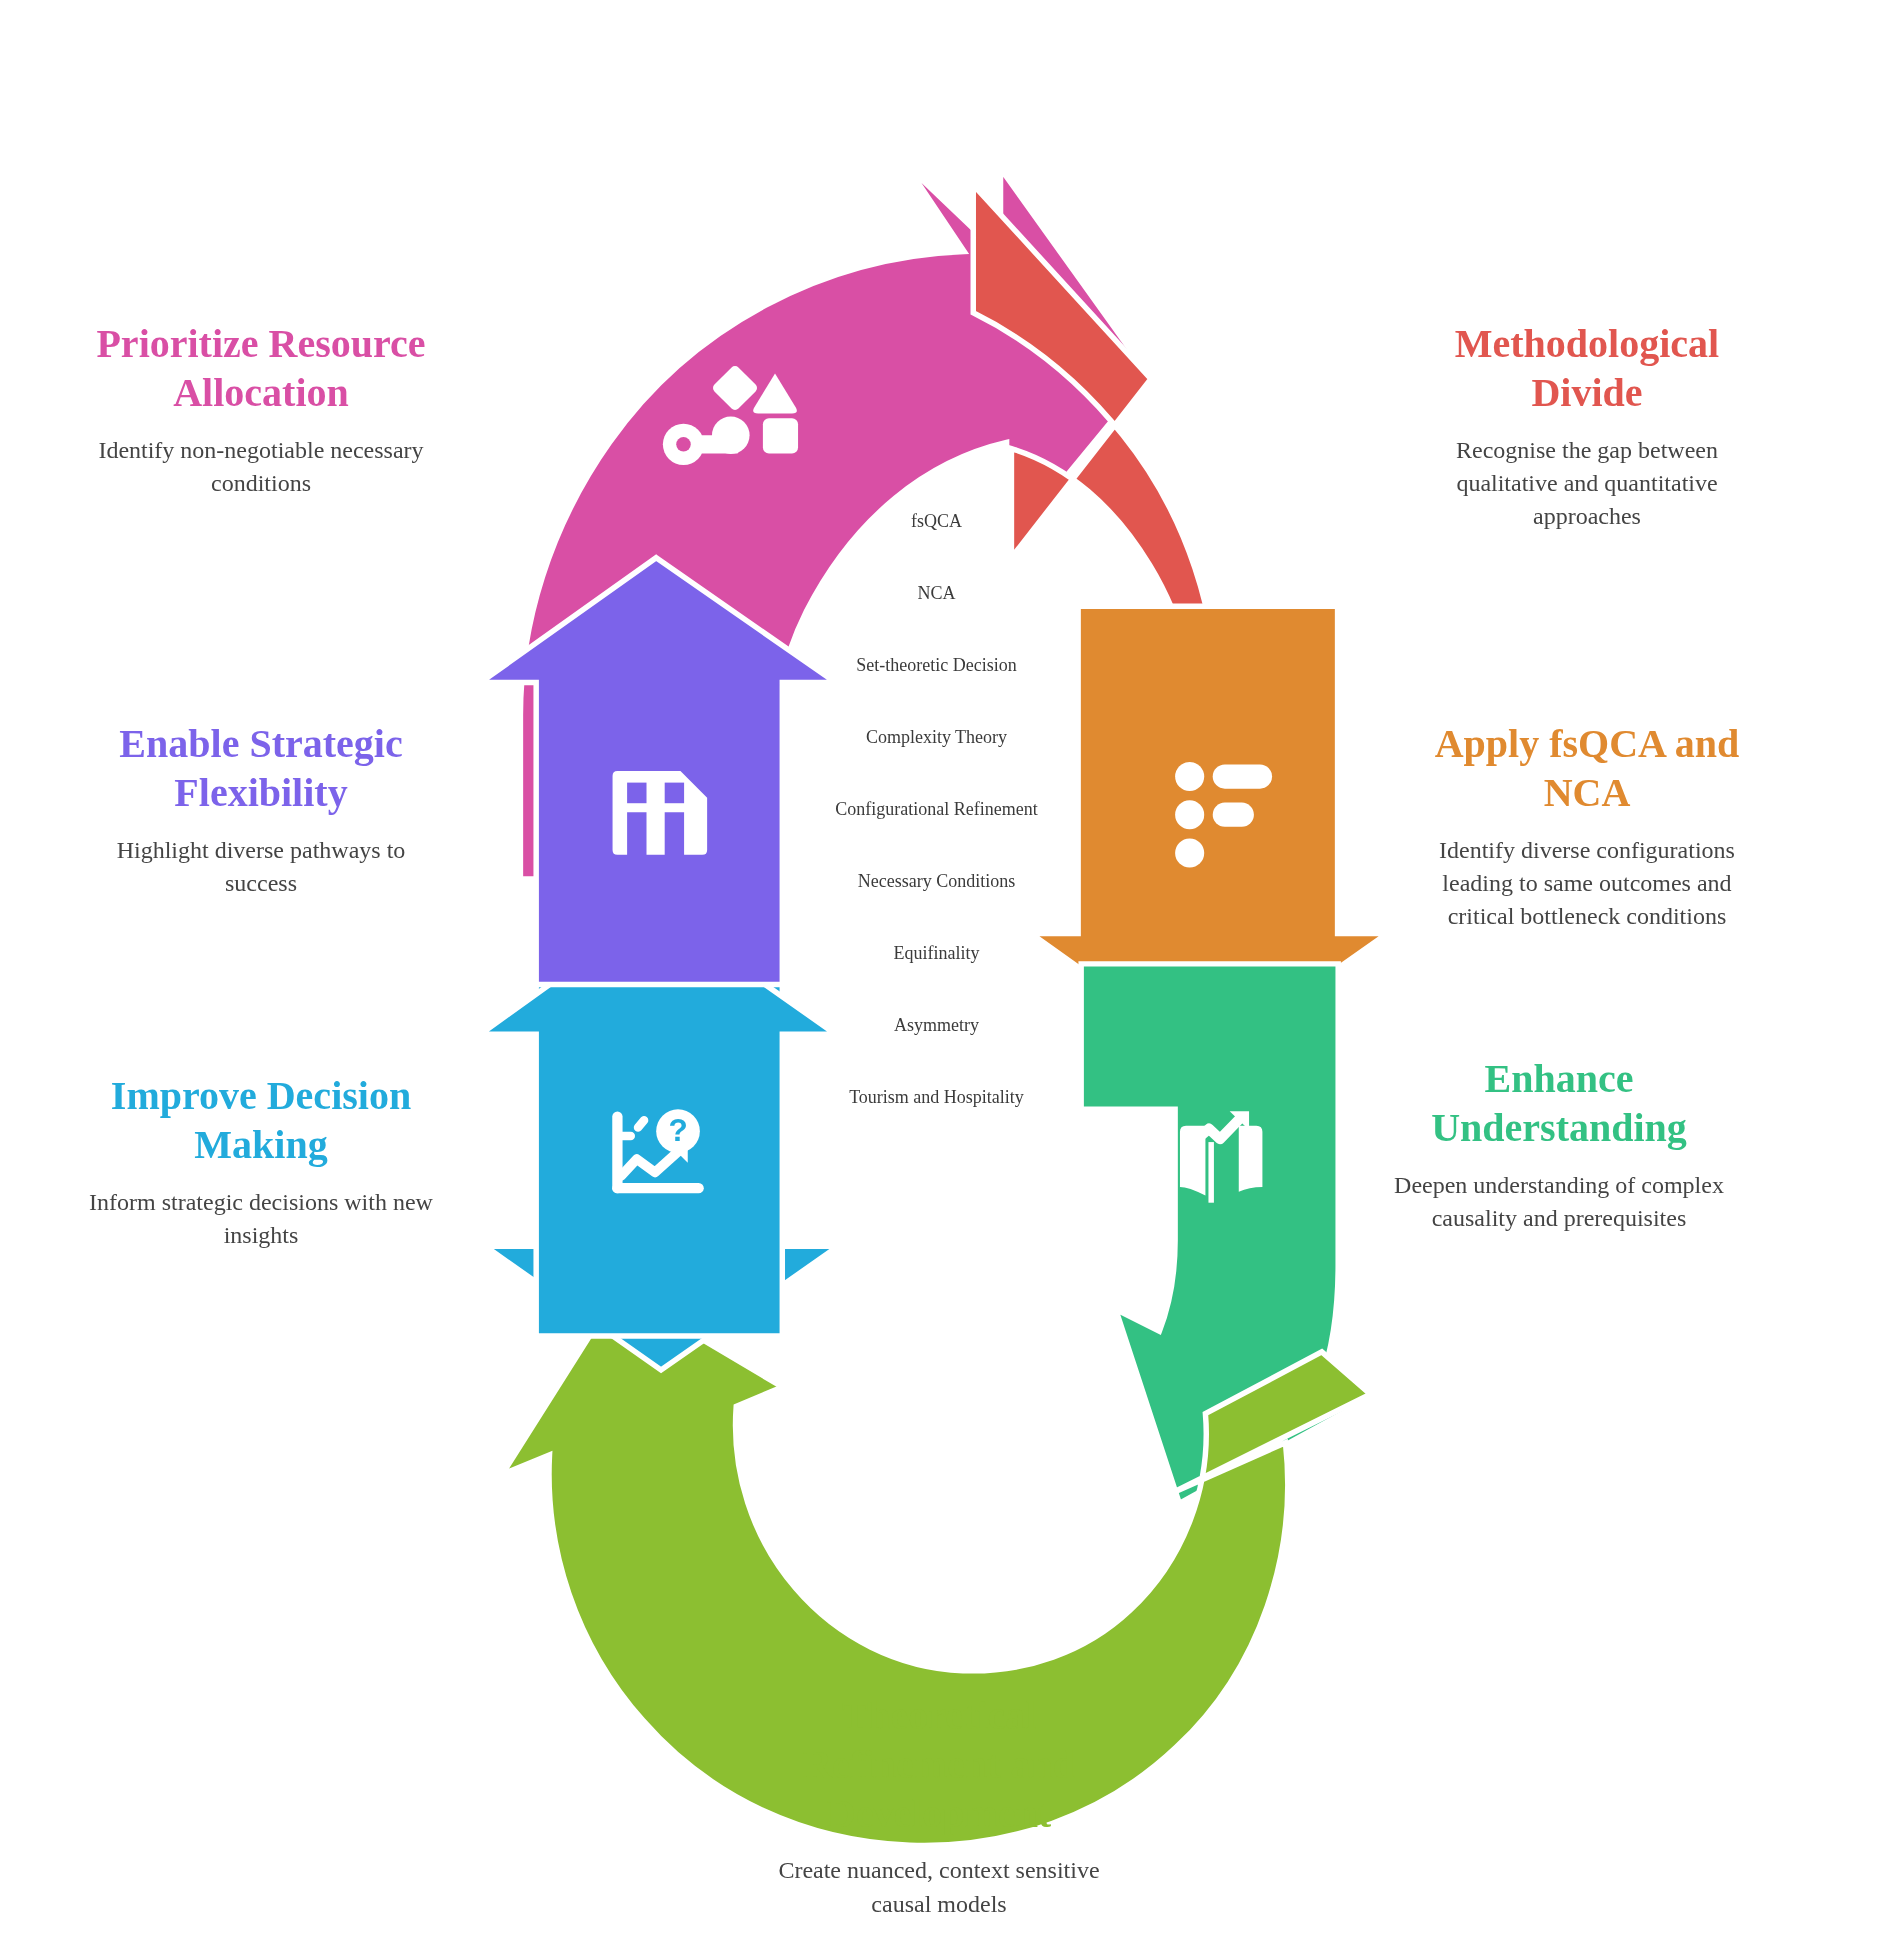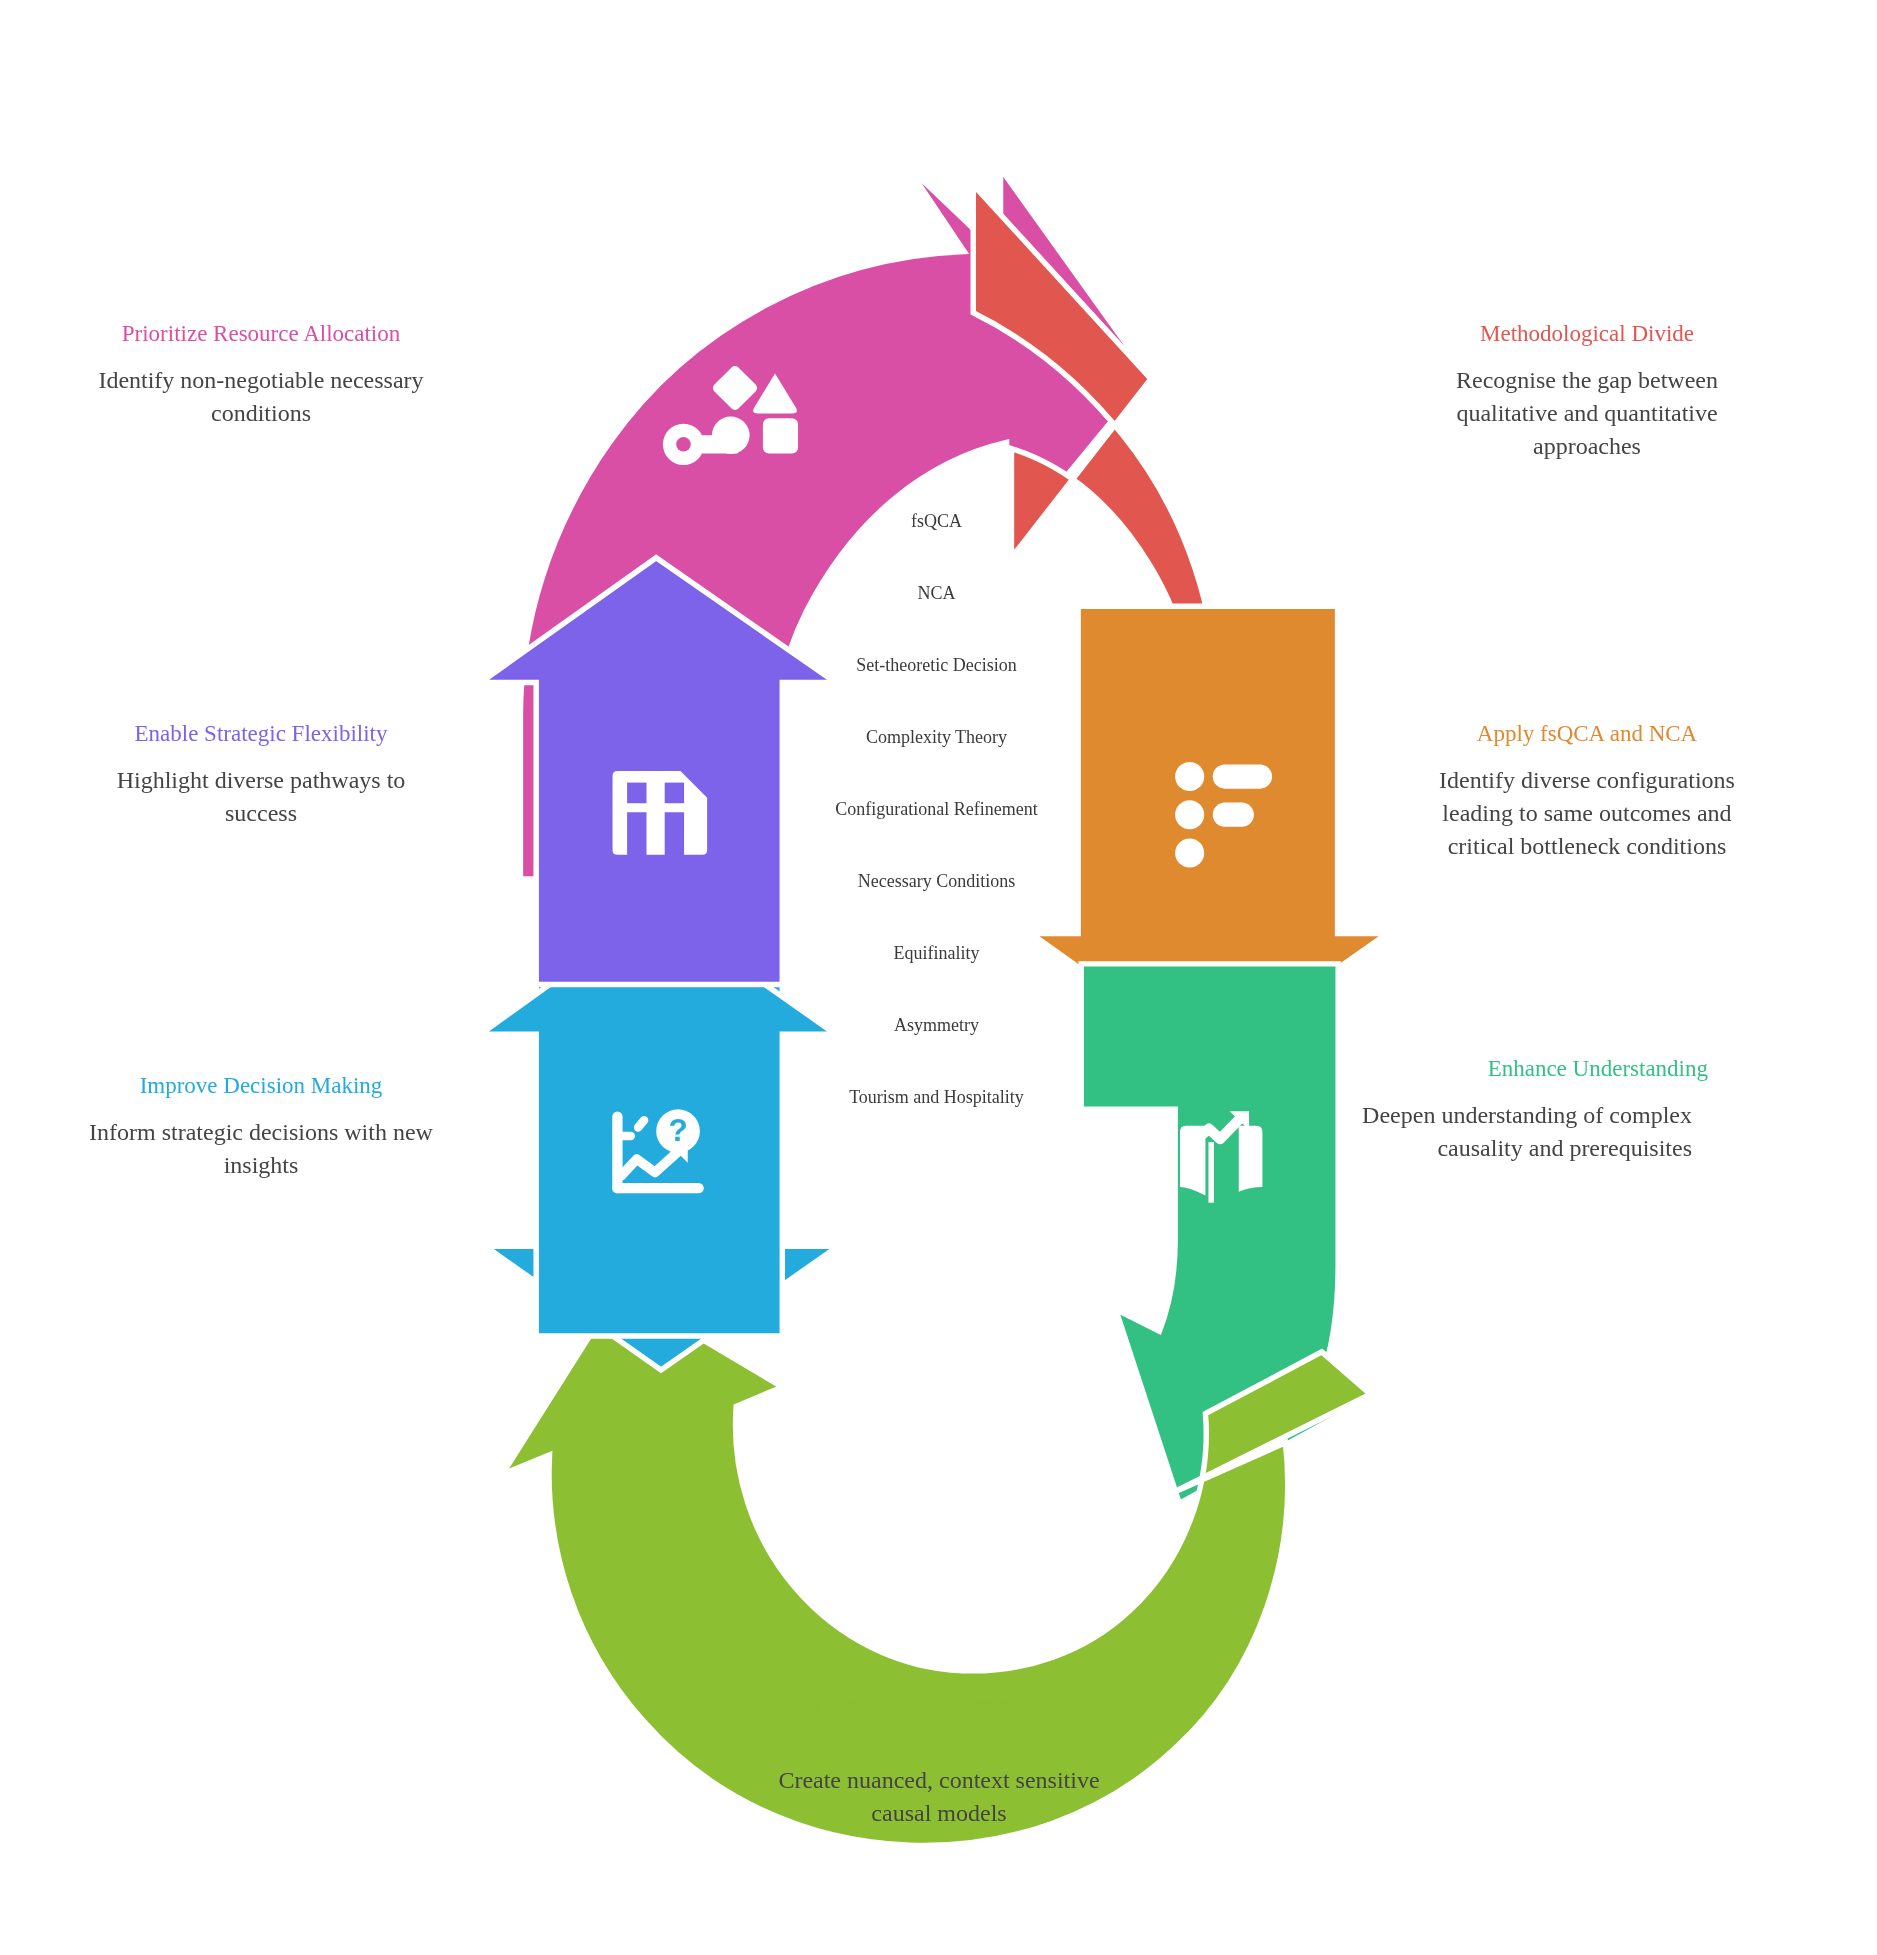--- a/index.html
+++ b/index.html
@@ -6,32 +6,32 @@
   body{
     width:1878px;height:1955px;position:relative;overflow:hidden;
     font-family:"Liberation Serif","DejaVu Serif",serif;
     -webkit-font-smoothing:antialiased;
   }
   #stage{position:absolute;left:0;top:0;width:1878px;height:1955px;}
 
   
   .label-block{position:absolute;width:376px;text-align:center;}
   .label-title{
-    font-size:23px;line-height:1.22;margin:0 0 16px 0;font-weight:400;
+    font-size:40px;line-height:1.22;margin:0 0 16px 0;font-weight:700;
   }
   .label-desc{
     font-size:24px;line-height:1.38;color:#444444;margin:16px;font-weight:400;
   }
 
   .lb-pink   {left:73px;  top:320px;}
   .lb-purple {left:73px;  top:720px;}
   .lb-blue   {left:73px;  top:1072px;}
   .lb-red    {left:1399px; top:320px;}
   .lb-orange {left:1399px; top:720px;}
-  .lb-green  {left:1332px; top:1055px;text-align:right;}
+  .lb-green  {left:1371px; top:1055px;}
   .lb-olive  {left:751px; top:1692px;width:376px;}
 
   
   #center-terms{
     position:absolute;left:703px;top:485px;width:467px;
     display:flex;flex-direction:column;align-items:center;
   }
   .term{
     font-size:18px;color:#3b3b3b;line-height:1;
     height:72px;display:flex;align-items:center;justify-content:center;

